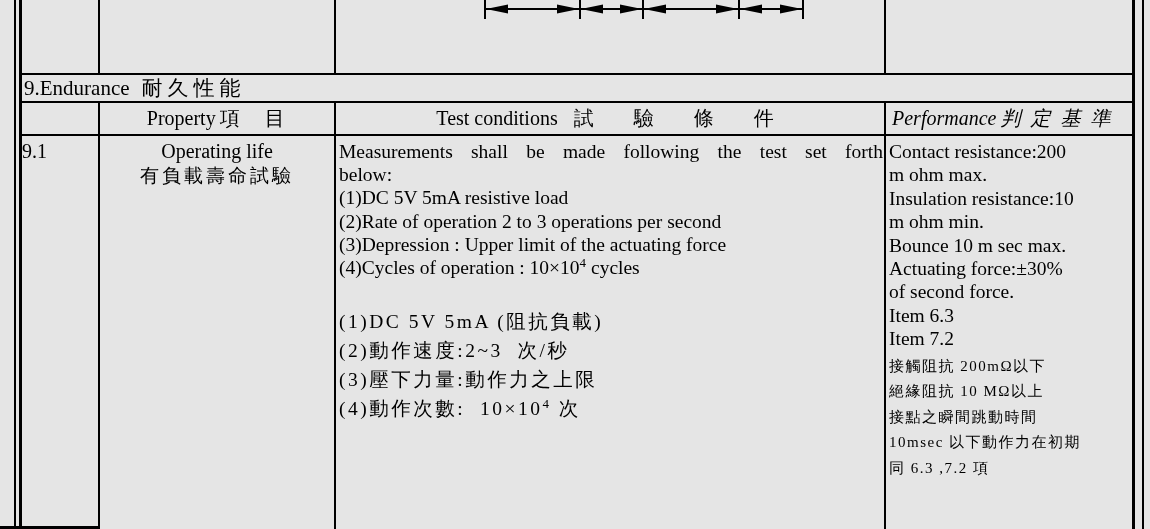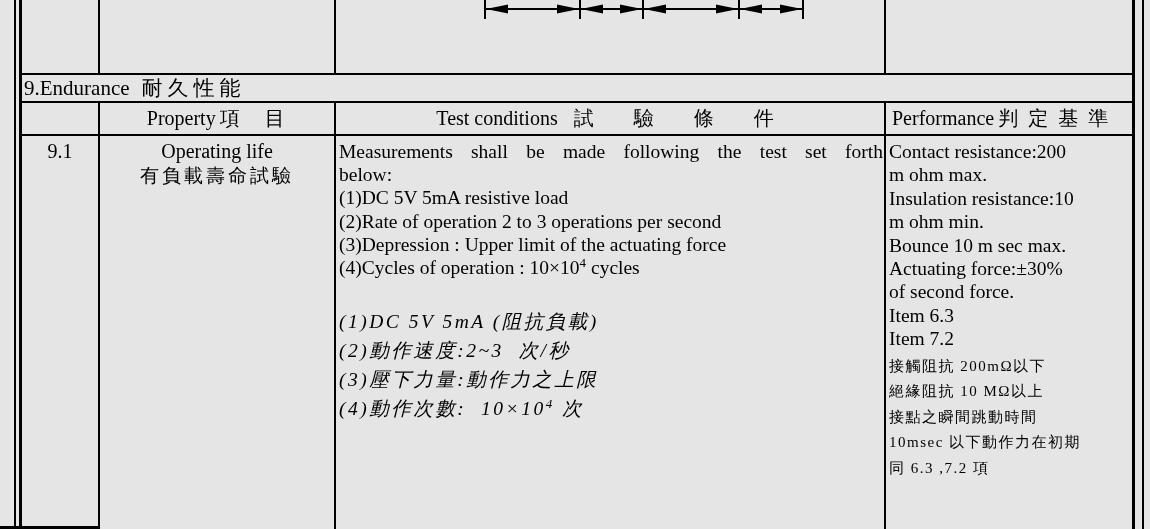--- a/index.html
+++ b/index.html
@@ -10,27 +10,27 @@
   }
   .v,.h{position:absolute;background:#000;}
   .txt{position:absolute;}
   .ln{display:block;white-space:pre-wrap;}
   .center{text-align:center;}
   .section-title{left:24px;top:75px;height:26px;line-height:26px;font-size:21px;}
   .zh-gap{letter-spacing:5px;margin-left:12px;}
   .hdr{top:103px;height:31px;line-height:31px;font-size:20px;}
   .hdr-zh-wide{letter-spacing:10px;margin-left:16px;}
   .hdr-zh-med{letter-spacing:2.5px;margin-left:4px;}
-  .itemno{left:22px;top:140px;width:76px;font-size:20px;text-align:center;}
+  .itemno{left:22px;top:140px;width:76px;font-size:20px;}
   .propcell{left:100px;top:139px;width:234px;text-align:center;}
   .prop-en{font-size:20px;line-height:24px;}
   .prop-zh{font-size:19px;line-height:25px;letter-spacing:3px;}
   .cond{left:339px;top:140px;width:544px;font-size:19.5px;line-height:23.2px;}
   .cond .justify{white-space:normal;text-align:justify;text-align-last:justify;}
-  .cond-zh{margin-top:28px;line-height:29px;letter-spacing:2.5px;font-style:italic;}
+  .cond-zh{margin-top:28px;line-height:29px;letter-spacing:2.5px;}
   .perf{left:889px;top:140px;width:242px;font-size:19.5px;line-height:23.4px;}
   .perf-zh{margin-top:3px;line-height:25.6px;font-size:15px;letter-spacing:1.5px;}
   sup{font-size:13px;line-height:0;}
   svg{display:block;}
 </style>
 </head>
 <body>
 
 <div class="page">
 
@@ -75,21 +75,21 @@
   <div class="txt section-title">
     <span>9.Endurance</span><span class="zh-gap">耐久性能</span>
   </div>
 
   <div class="txt hdr center" style="left:100px;width:234px;text-align:center;">
     <span>Property</span><span class="hdr-zh-med">項　目</span>
   </div>
   <div class="txt hdr center" style="left:336px;width:548px;">
     <span>Test conditions</span><span class="hdr-zh-wide">試　驗　條　件</span>
   </div>
-  <div class="txt hdr" style="left:886px;width:246px;padding-left:6px;">
+  <div class="txt hdr" style="left:886px;width:246px;padding-left:6px;font-style:italic;">
     <span>Performance</span><span class="hdr-zh-med">判 定 基 準</span>
   </div>
 
   <div class="txt itemno">9.1</div>
 
   <div class="txt propcell">
     <span class="ln prop-en">Operating life</span>
     <span class="ln prop-zh">有負載壽命試驗</span>
   </div>
 

